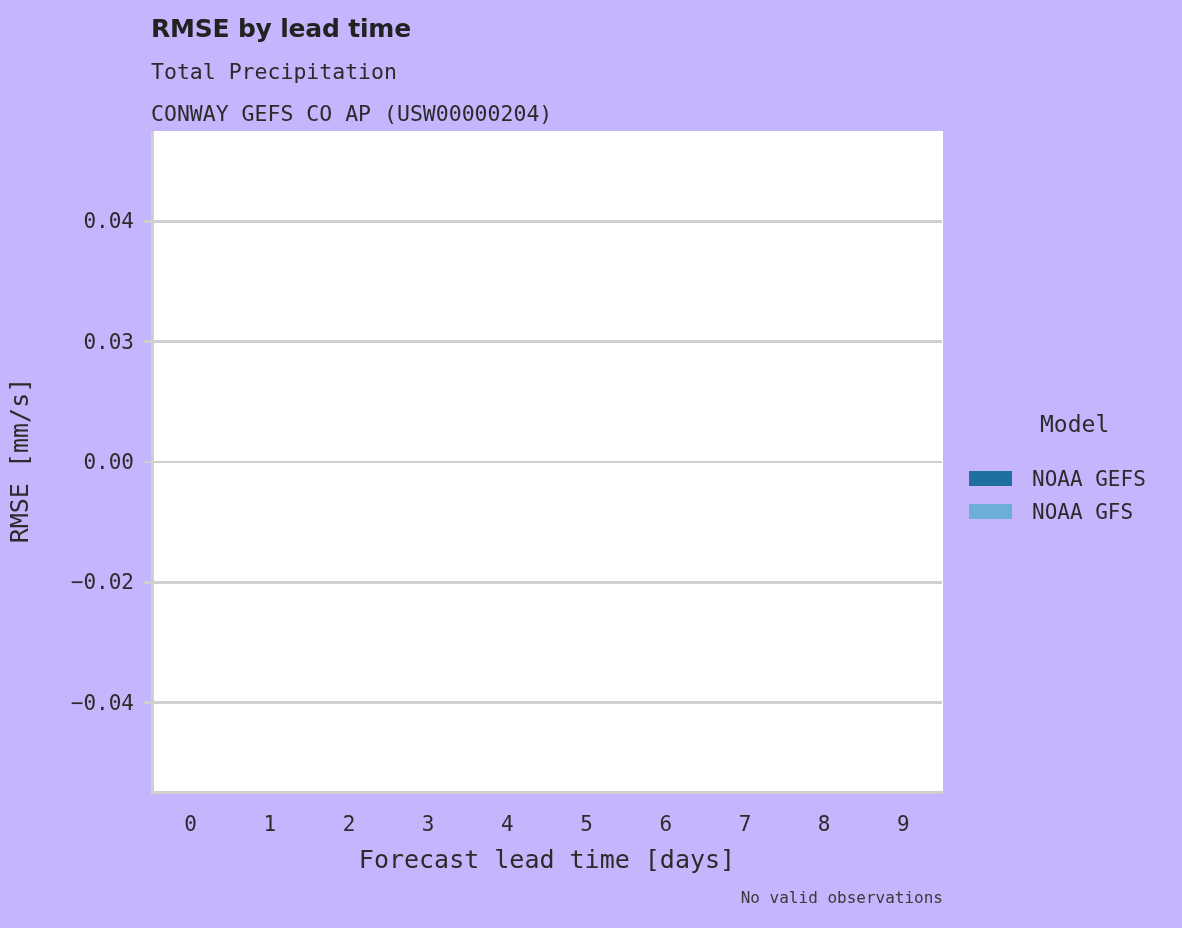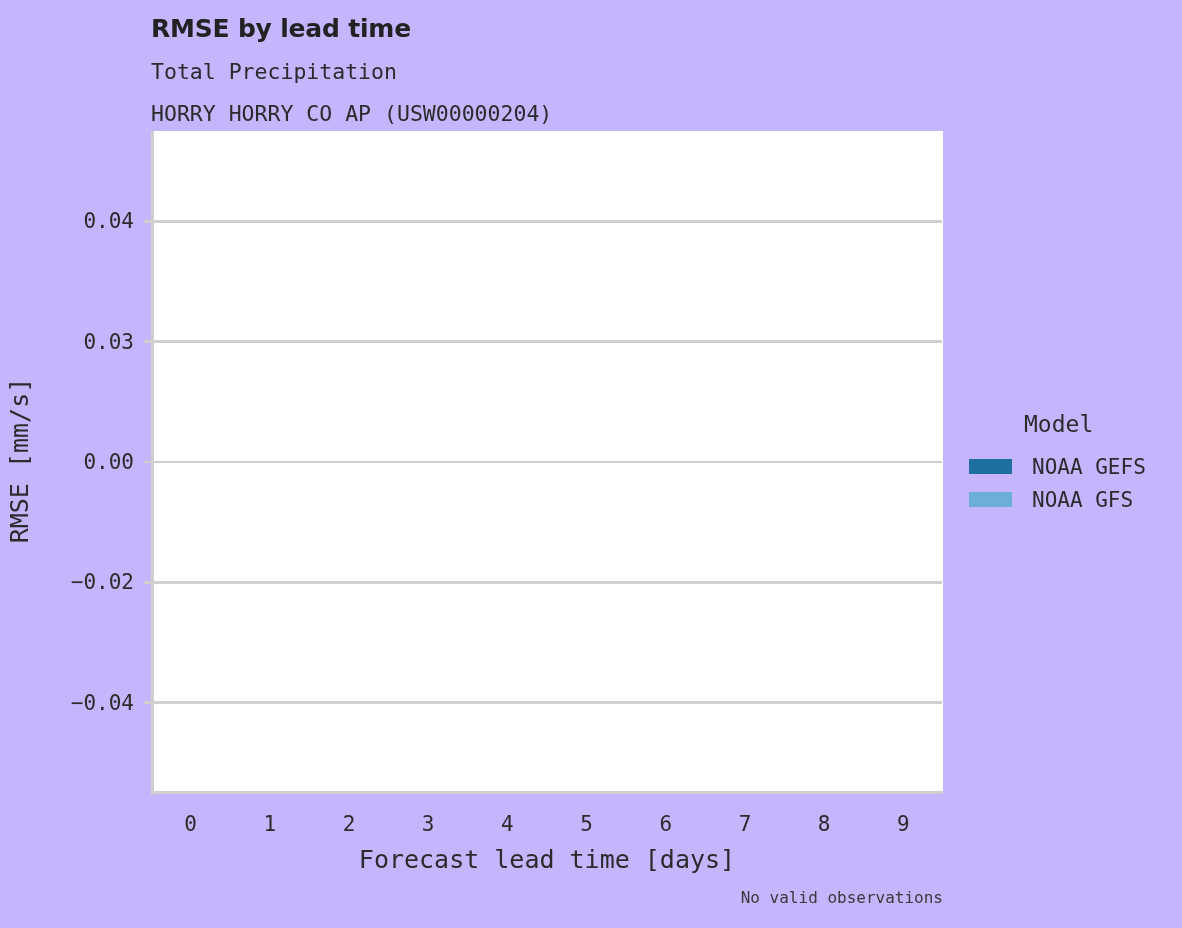--- a/index.html
+++ b/index.html
@@ -153,26 +153,26 @@
   .legend {
     position: absolute;
     left: 969px;
     top: 410px;
     width: 213px;
   }
   .legend-title {
     font-family: "DejaVu Sans Mono", "Liberation Mono", monospace;
     font-size: 23px;
     color: #2b2b2b;
-    margin-left: 55px;
+    margin-left: 71px;
     line-height: 28px;
     white-space: pre;
   }
   .legend-items {
-    margin-top: 12px;
+    margin-top: 24px;
   }
   .legend-row {
     display: flex;
     align-items: center;
     height: 33px;
   }
   .legend-swatch {
     width: 43px;
     height: 15px;
     flex: 0 0 auto;
@@ -186,21 +186,21 @@
   }
 </style>
 </head>
 <body>
 
 <div id="figure">
 
   <div class="title-block">
     <div class="chart-title">RMSE by lead time</div>
     <div class="chart-subtitle">Total Precipitation</div>
-    <div class="chart-subtitle">HORRY HORRY CO AP (USW00000204)</div>
+    <div class="chart-subtitle">CONWAY GEFS CO AP (USW00000204)</div>
   </div>
 
   <div class="plot-area" id="plot-area"></div>
   <div class="spine-left"></div>
   <div class="spine-bottom"></div>
 
   <div id="y-layer">
       <div class="gridline" style="position: absolute; left: 151px; top: 220.023px;"></div>
       <div class="ytick-mark" style="top: 220.023px;"></div>
       <div class="ytick-wrap" style="top: 221.273px;">

